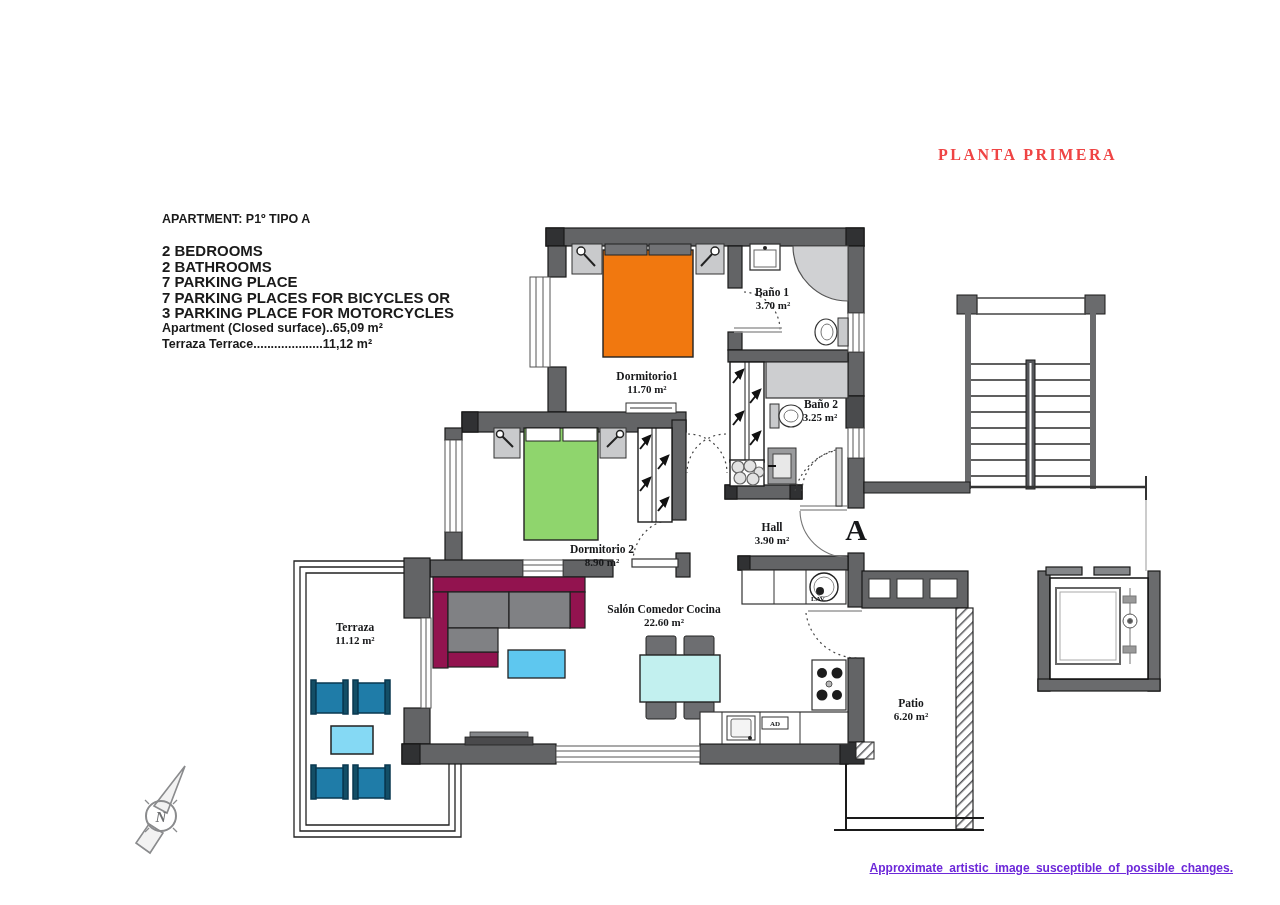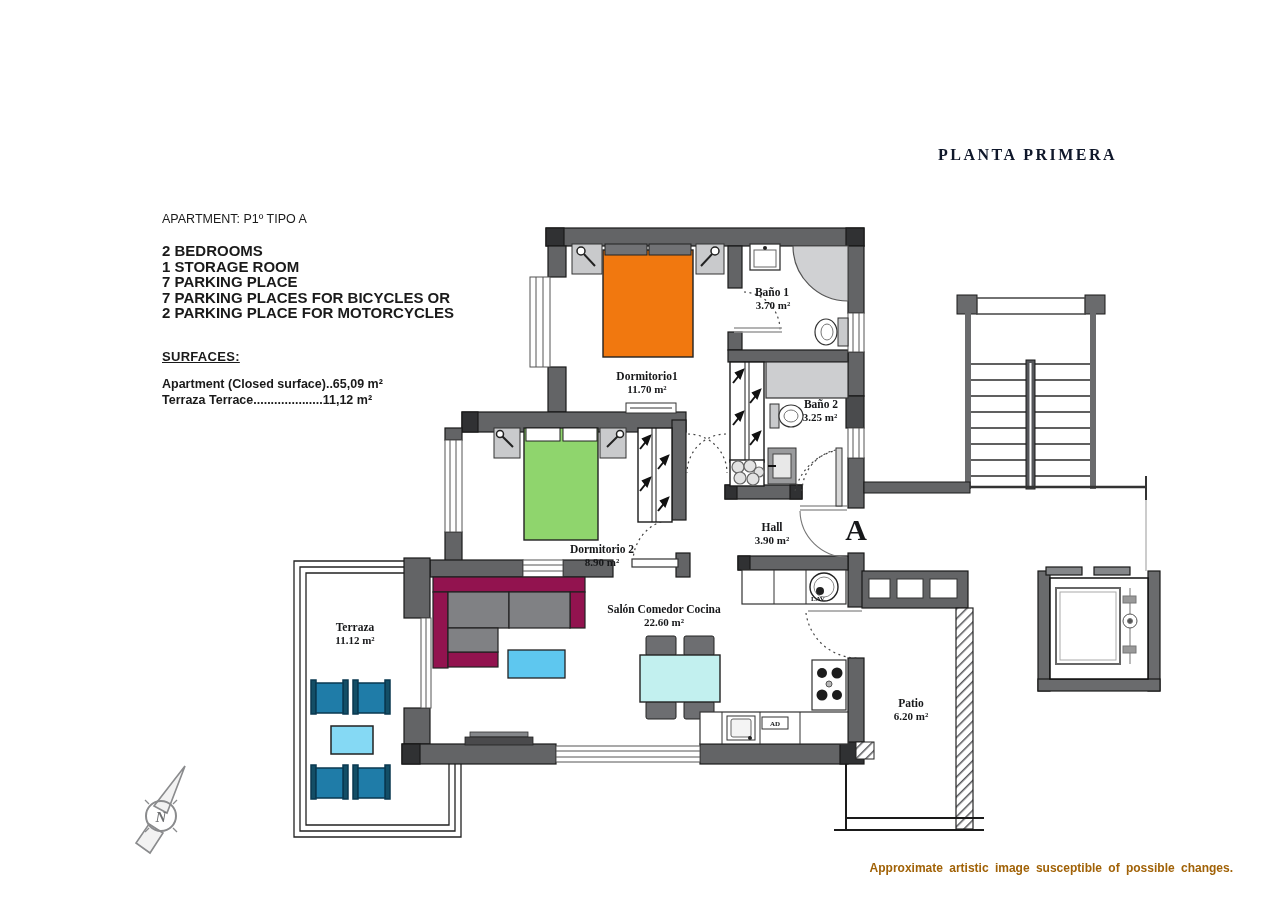--- a/index.html
+++ b/index.html
@@ -3,56 +3,55 @@
 <meta charset="utf-8">
 <style>
   html,body{margin:0;padding:0;}
   body{
     width:1280px;height:905px;position:relative;background:#ffffff;overflow:hidden;
     font-family:"Liberation Sans",sans-serif;color:#1a1a1a;
   }
   .plan-title{
     position:absolute;left:938px;top:146px;width:180px;
     font-family:"Liberation Serif",serif;font-weight:bold;font-size:16px;
-    letter-spacing:2.5px;color:#0f172a;
+    letter-spacing:2.5px;color:#ef4444;
   }
   .info-block{position:absolute;left:162px;top:212px;width:320px;}
-  .info-apartment{font-size:12.5px;font-weight:normal;margin-bottom:17px;}
+  .info-apartment{font-size:12.5px;font-weight:bold;margin-bottom:17px;}
   .info-features div{font-size:15px;font-weight:bold;line-height:15.6px;}
   .surfaces-heading{
     margin-top:28px;font-size:13px;font-weight:bold;text-decoration:underline;
     margin-bottom:13px;letter-spacing:.3px;
   }
   .surfaces-lines div{font-size:12.5px;font-weight:bold;line-height:15.8px;}
   .disclaimer{
     position:absolute;right:47px;top:861px;font-size:12px;font-weight:bold;
-    word-spacing:3px;color:#a16207;
+    word-spacing:3px;color:#6d28d9;text-decoration:underline;
   }
   svg text{font-family:"Liberation Serif",serif;font-weight:bold;fill:#17181a;}
   .room-name{font-size:11.5px;}
   .room-area{font-size:11px;}
   .tiny-label{font-size:7px;}
   .entry-letter{font-size:30px;}
   .compass-letter{font-size:15px;font-style:italic;fill:#6f7072;}
 </style>
 </head>
 <body>
 
 <div class="plan-title">PLANTA  PRIMERA</div>
 
 <div class="info-block">
   <div class="info-apartment">APARTMENT: P1º TIPO A</div>
   <div class="info-features">
     <div>2 BEDROOMS</div>
-    <div>1 STORAGE ROOM</div>
+    <div>2 BATHROOMS</div>
     <div>7 PARKING PLACE</div>
     <div>7 PARKING PLACES FOR BICYCLES OR</div>
-    <div>2 PARKING PLACE FOR MOTORCYCLES</div>
+    <div>3 PARKING PLACE FOR MOTORCYCLES</div>
   </div>
-  <div class="surfaces-heading">SURFACES:</div>
   <div class="surfaces-lines">
     <div>Apartment (Closed surface)..65,09 m²</div>
     <div>Terraza Terrace....................11,12 m²</div>
   </div>
 </div>
 
 <svg width="1280" height="905" viewBox="0 0 1280 905" style="position:absolute;left:0;top:0">
   <defs>
     <pattern id="hatch" width="7" height="7" patternUnits="userSpaceOnUse" patternTransform="rotate(45)">
       <rect width="7" height="7" fill="#ffffff"></rect>

